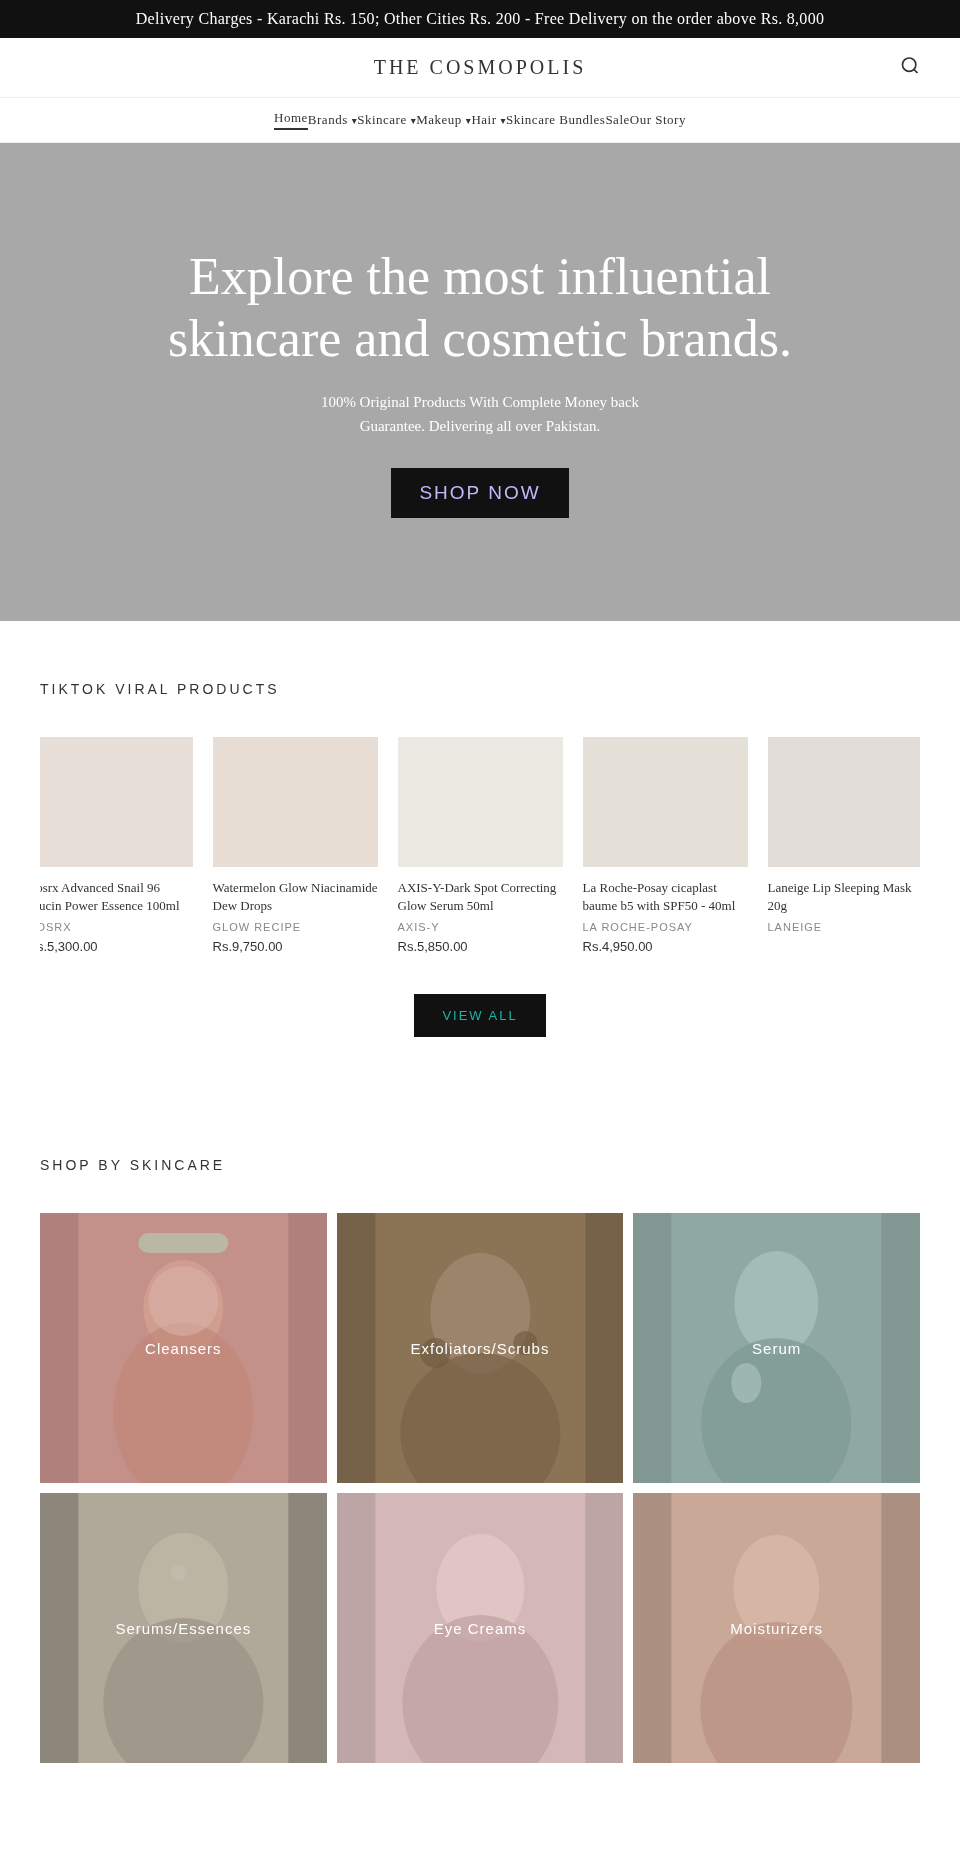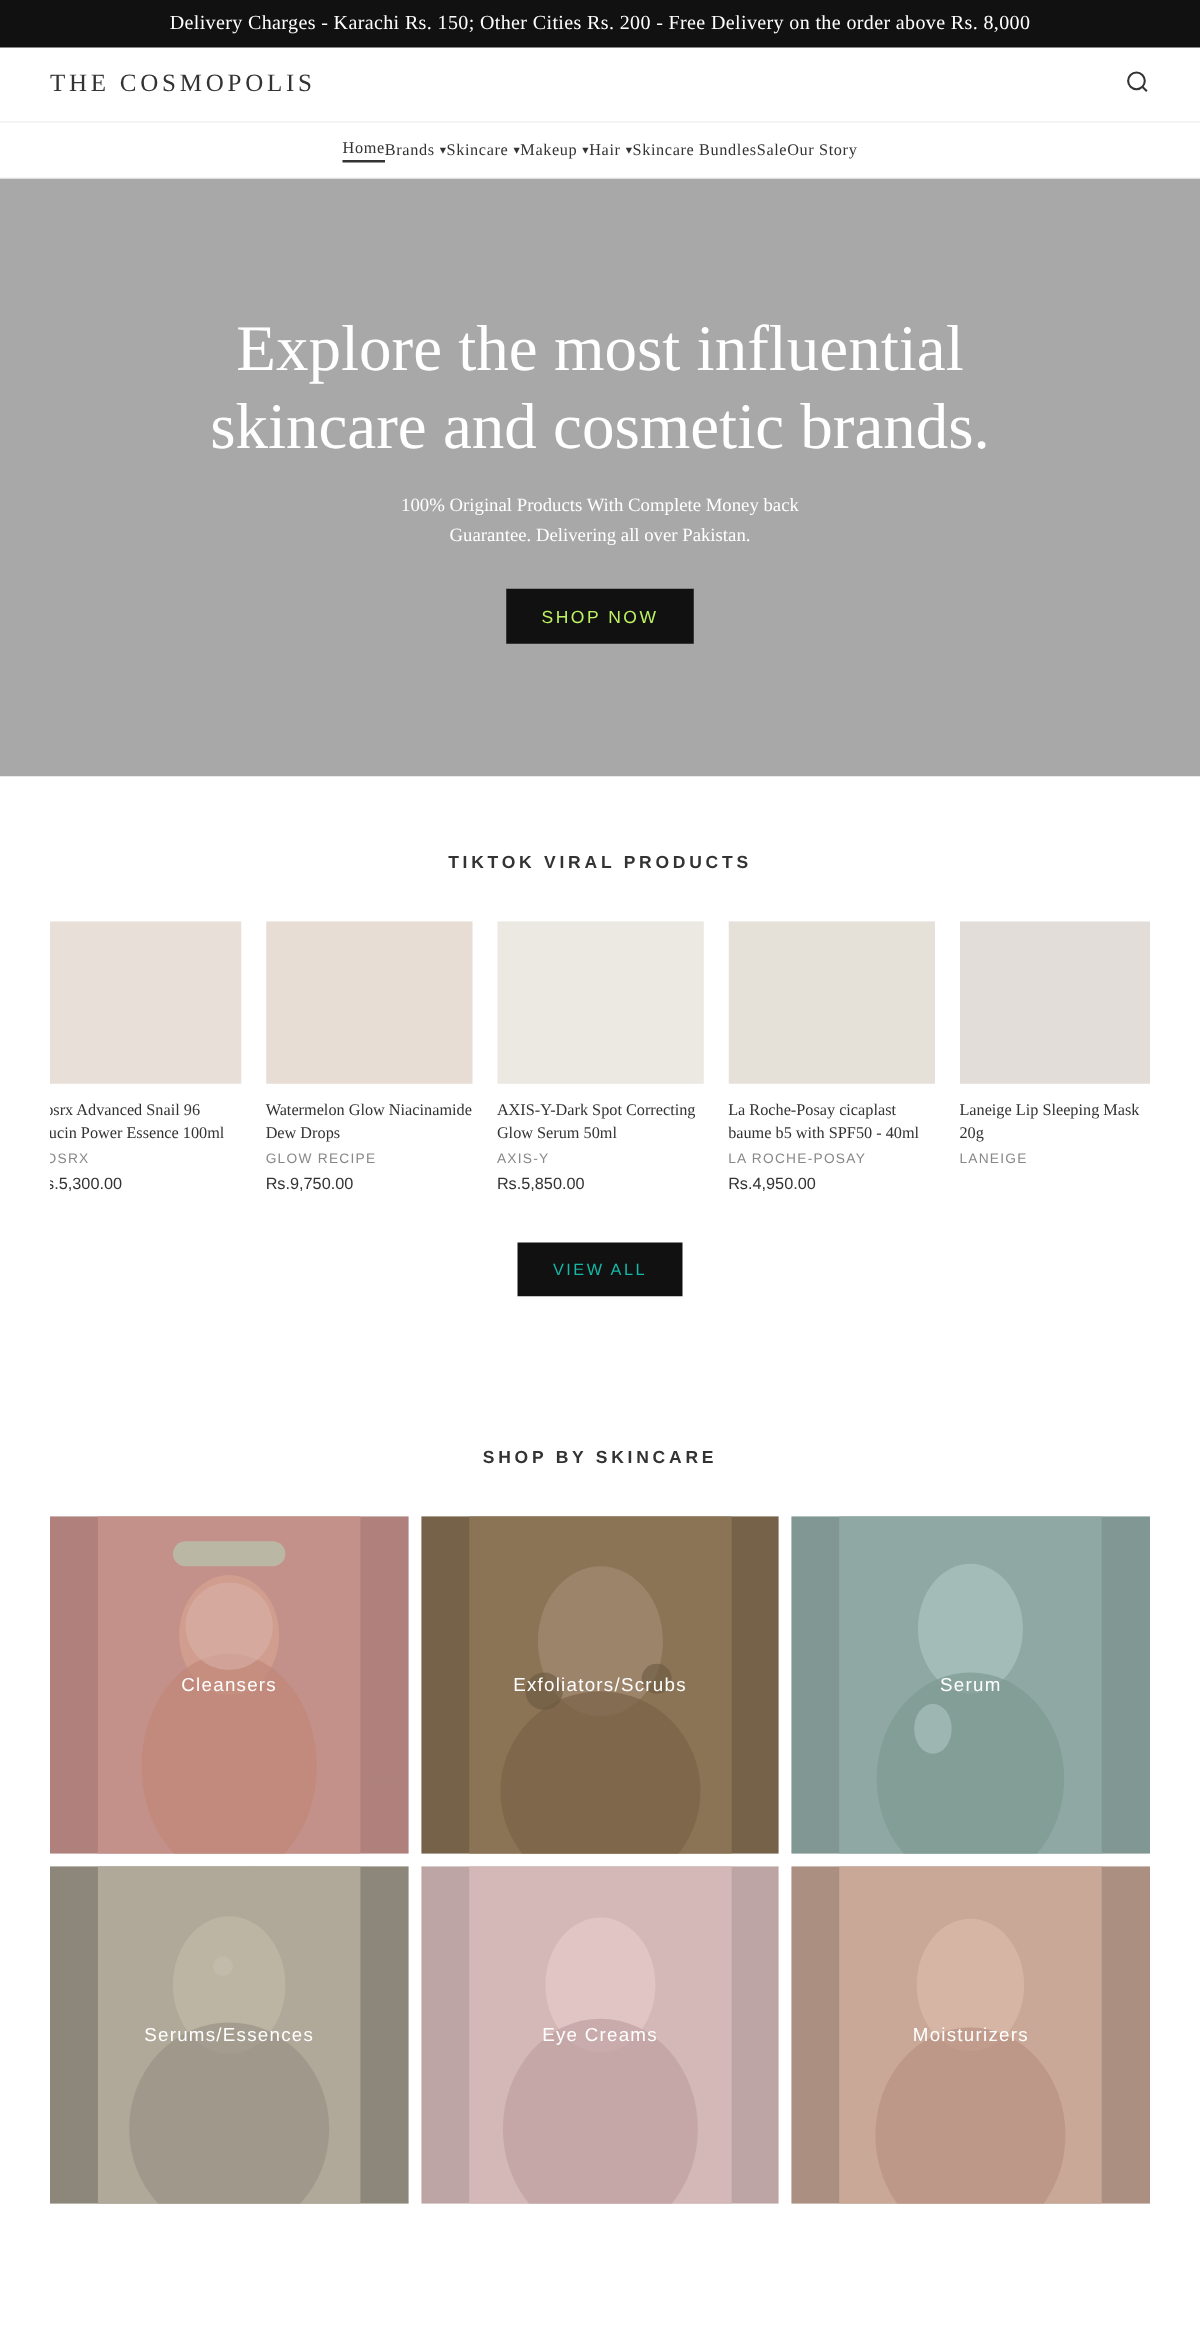--- a/index.html
+++ b/index.html
@@ -12,21 +12,21 @@
       text-align: center;
       padding: 10px 20px;
       font-size: 16px;
       letter-spacing: 0.3px;
     }
 
     
     .header {
       display: flex;
       align-items: center;
-      justify-content: flex-start;
+      justify-content: center;
       padding: 18px 40px;
       position: relative;
       border-bottom: 1px solid #eee;
     }
     .header-logo {
       font-size: 20px;
       letter-spacing: 3px;
       text-align: center;
       font-family: 'Georgia', serif;
       font-weight: normal;
@@ -87,39 +87,39 @@
       margin-bottom: 20px;
     }
     .hero-subtitle {
       font-size: 15px;
       color: #fff;
       line-height: 1.6;
       margin-bottom: 30px;
     }
     .hero-btn {
       background: #111;
-      color: #bef264;
+      color: #c4b5fd;
       border: none;
       padding: 14px 28px;
-      font-size: 14px;
+      font-size: 19px;
       letter-spacing: 2px;
       cursor: pointer;
     }
 
     
     .section {
       padding: 60px 40px;
     }
     .section-title {
-      text-align: center;
+      text-align: left;
       font-size: 14px;
       letter-spacing: 3px;
       margin-bottom: 40px;
       font-family: sans-serif;
-      font-weight: bold;
+      font-weight: normal;
     }
 
     
     .products-grid {
       display: flex;
       gap: 20px;
       justify-content: center;
       overflow-x: hidden;
     }
     .product-card {

